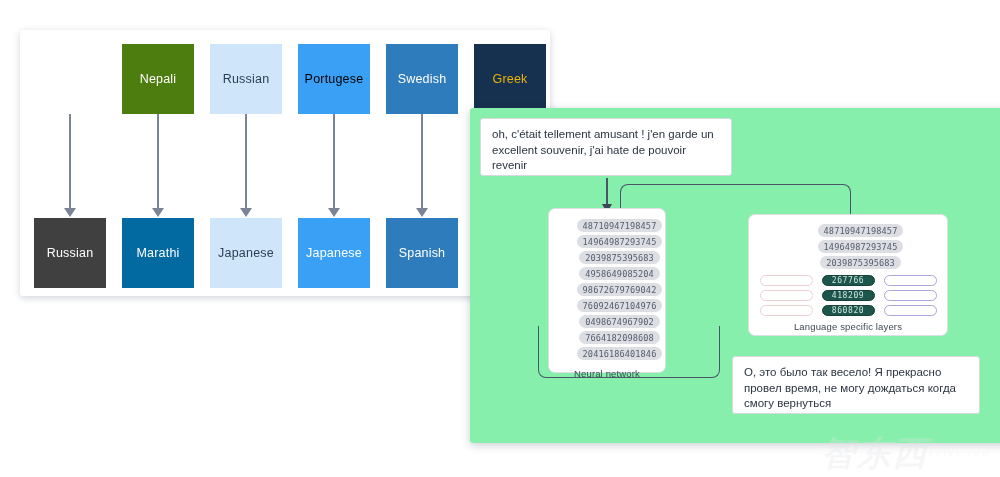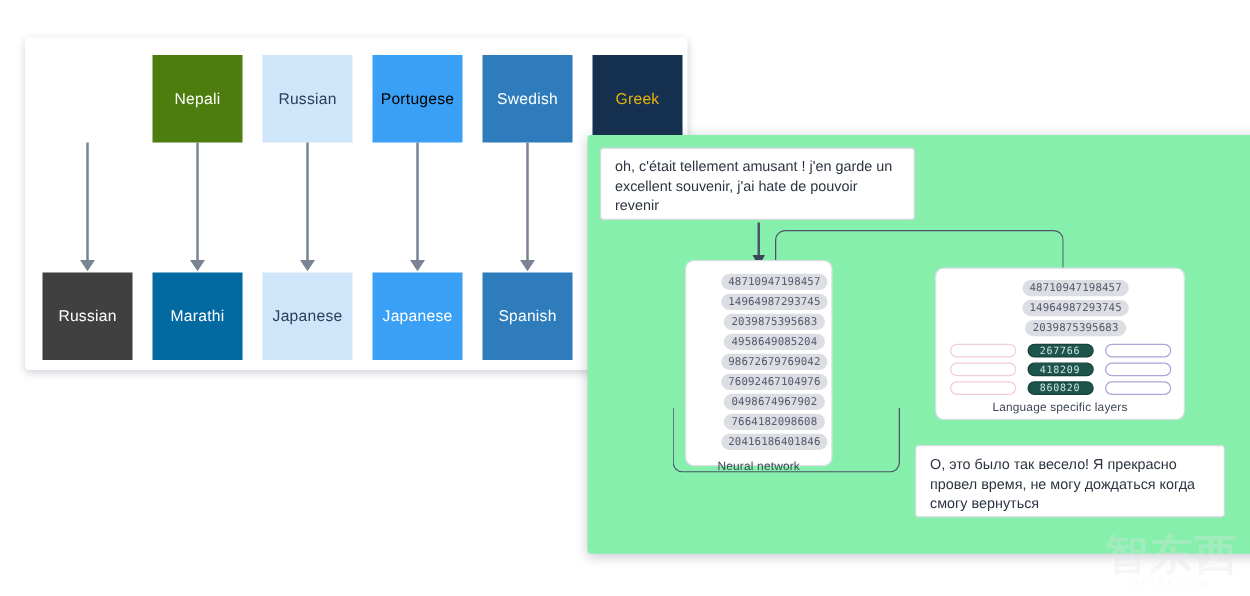--- a/index.html
+++ b/index.html
@@ -90,21 +90,21 @@
     border-top:9px solid #3c4658;
   }
   .elbow{
     position:absolute;box-sizing:border-box;
     border:1.6px solid #4a5568;background:transparent;
   }
   
   .watermark{
     position:absolute;right:8px;bottom:6px;
     opacity:.30;pointer-events:none;
-    display:flex;flex-direction:column;align-items:center;
+    display:flex;flex-direction:row;align-items:center;font-style:italic;
   }
   .wm-text{
     font-size:34px;font-weight:bold;color:#e2e4e8;
     letter-spacing:2px;line-height:36px;
   }
   .wm-sub{font-size:8px;color:#e4e6ea;letter-spacing:3px;}
 </style>
 </head>
 <body>
 

